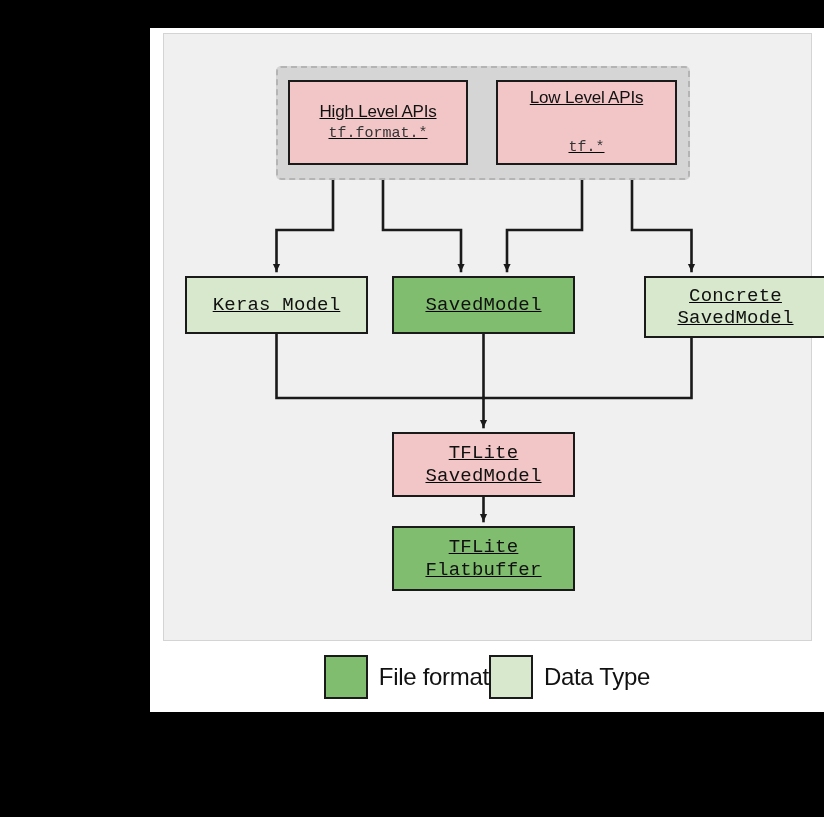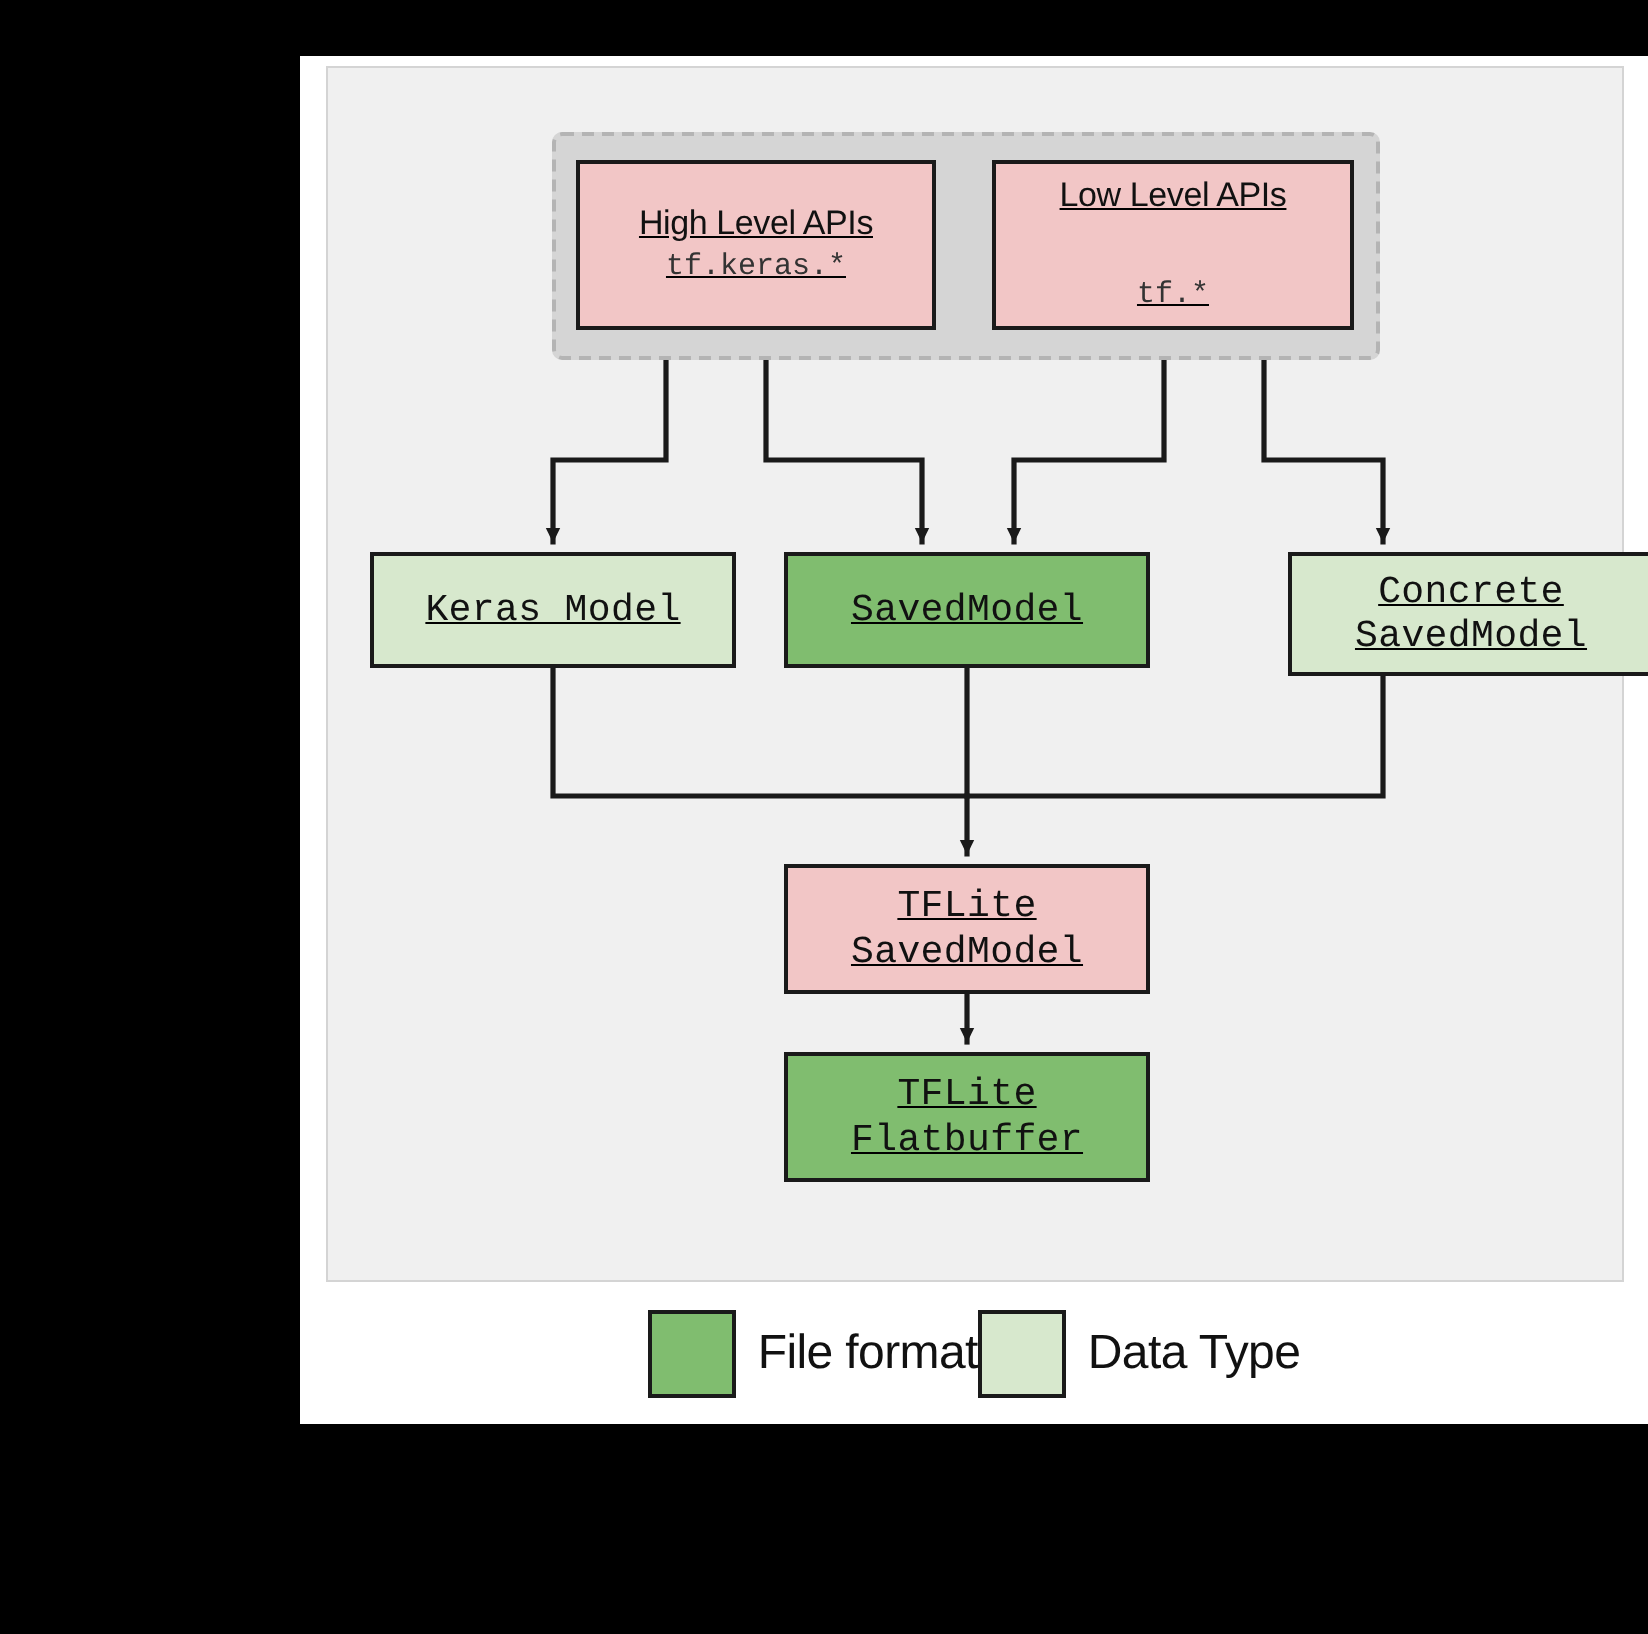--- a/index.html
+++ b/index.html
@@ -171,21 +171,21 @@
       <path d="M126.5,306 L126.5,370 L333.5,370"></path>
 
       <path d="M541.5,310 L541.5,370 L333.5,370"></path>
     </g>
   </svg>
 
   <div id="api-group"></div>
 
   <div class="node fill-infra" id="node-high-level">
     <span class="title">High Level APIs</span>
-    <span class="sub">tf.keras.*</span>
+    <span class="sub">tf.format.*</span>
   </div>
 
   <div class="node fill-infra" id="node-low-level">
     <span class="title">Low Level APIs</span>
     <span class="sub">tf.*</span>
   </div>
 
   <div class="node fill-file" id="node-savedmodel">
     <span class="mono">SavedModel</span>
   </div>

